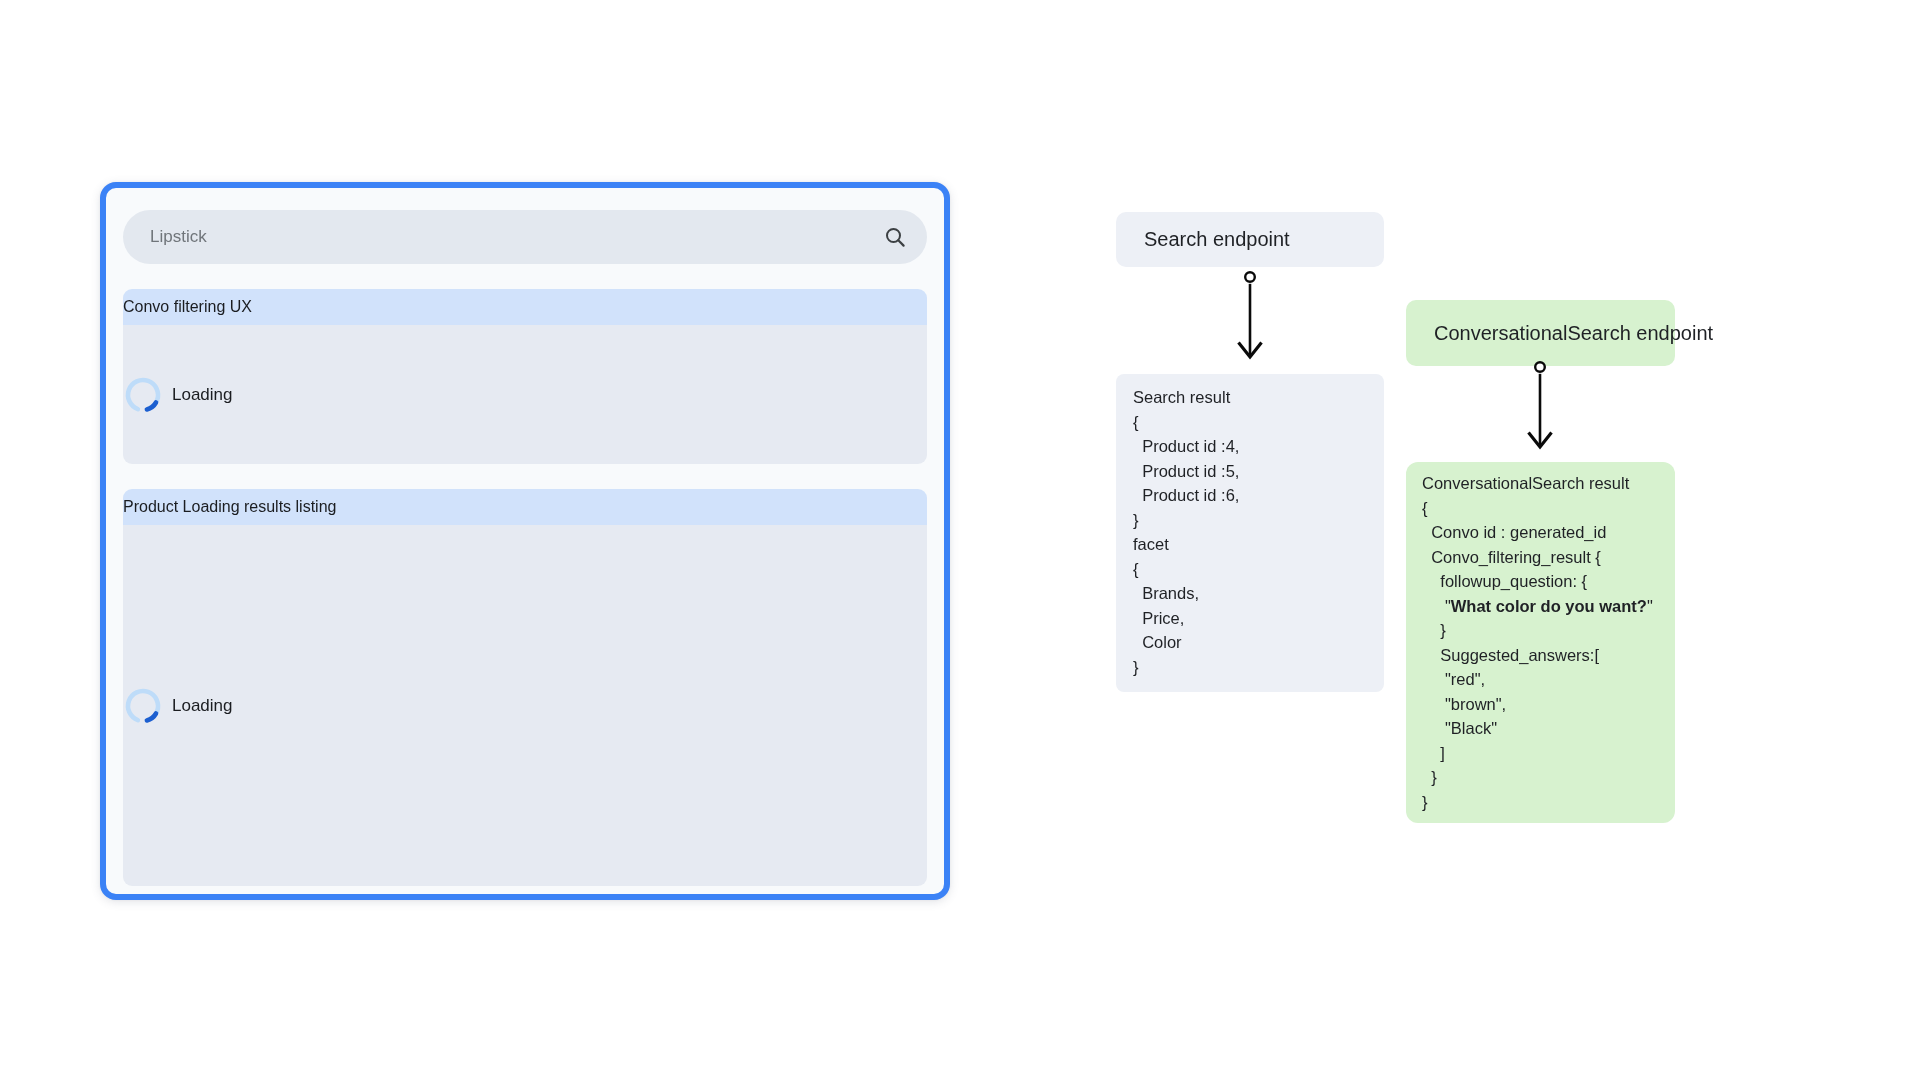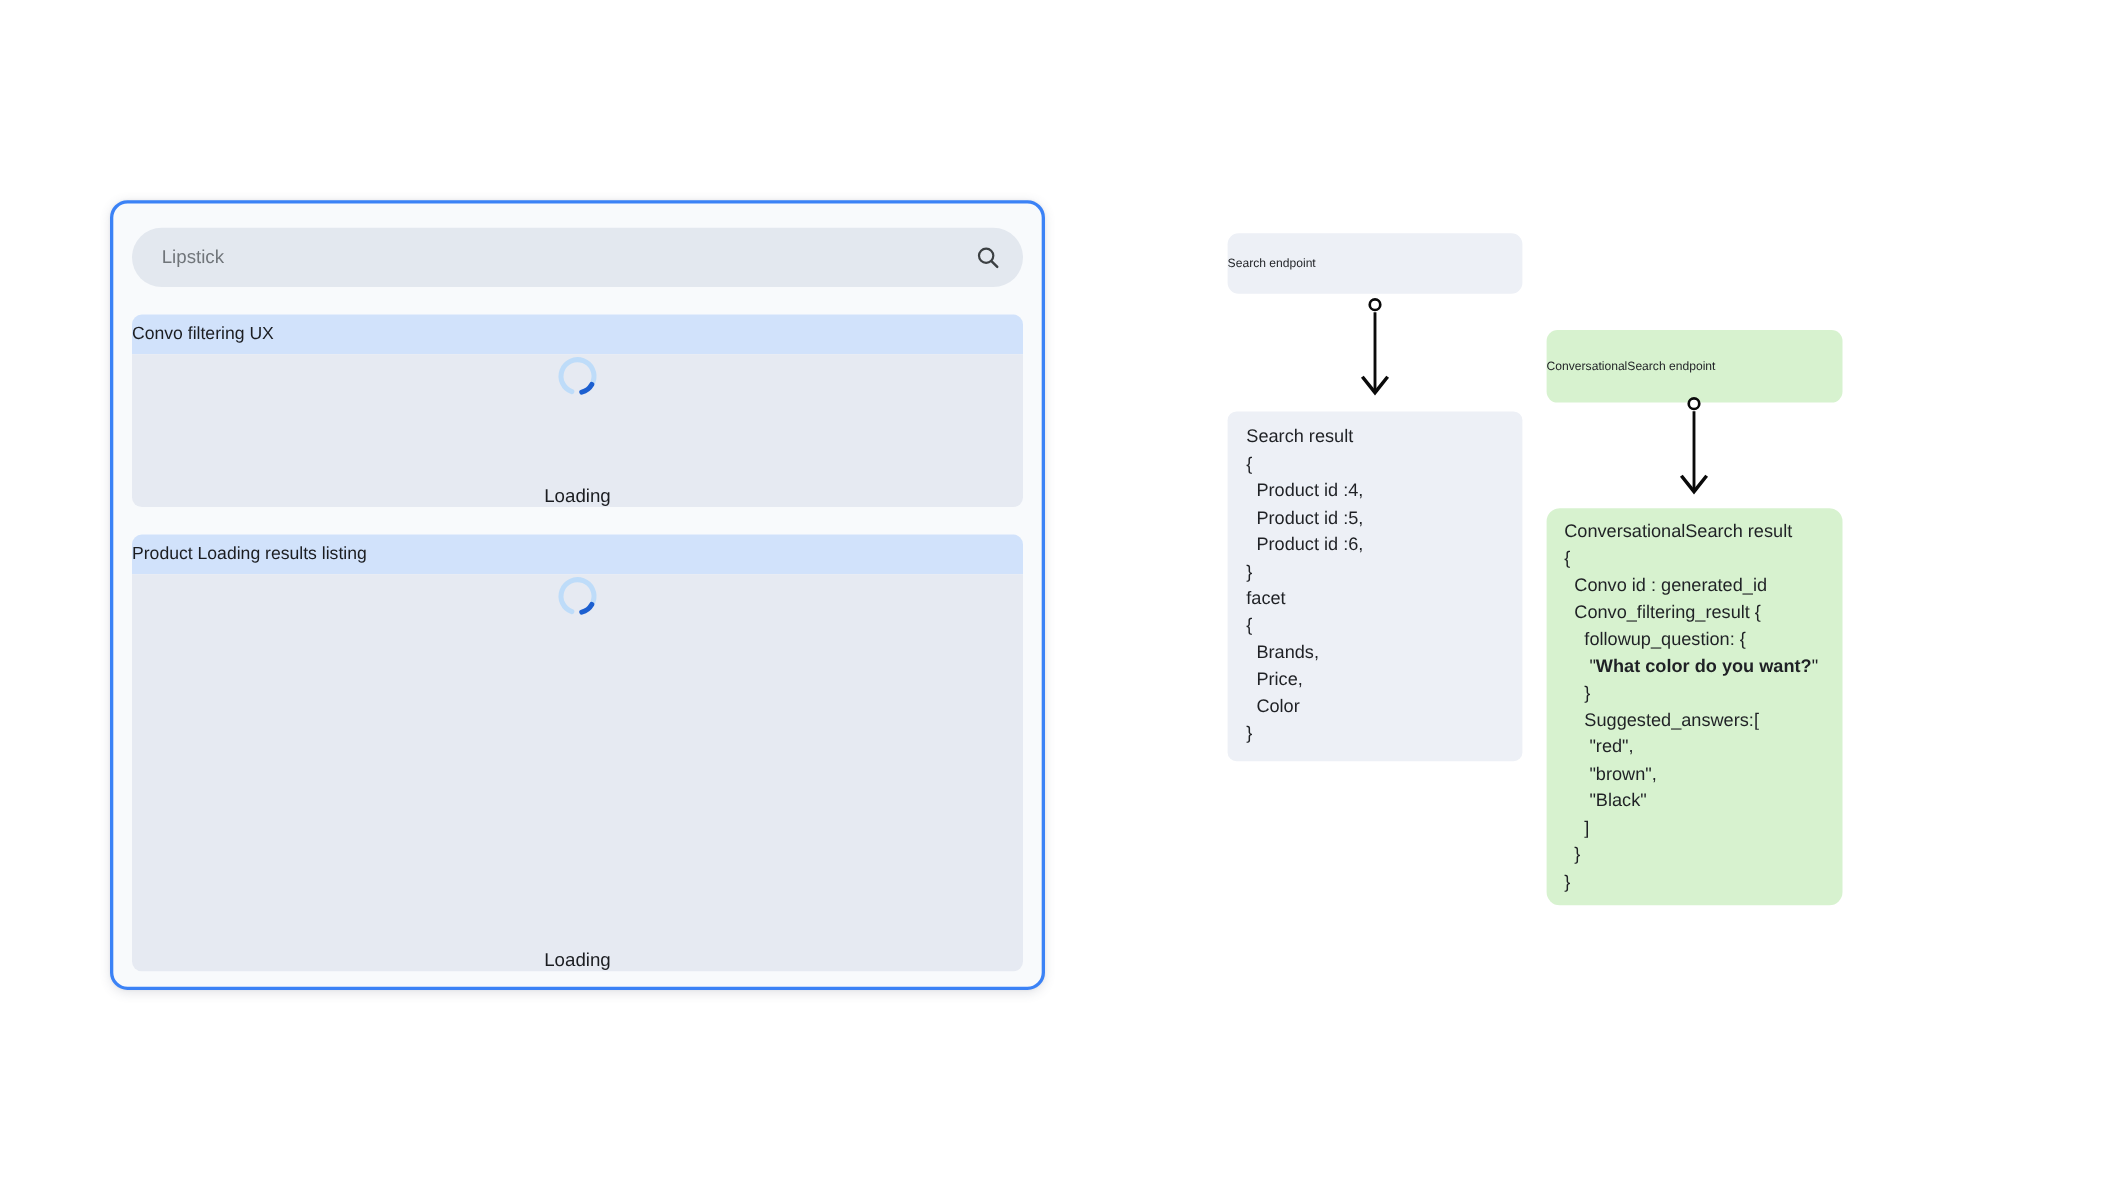--- a/index.html
+++ b/index.html
@@ -5,21 +5,21 @@
   html,body { margin:0; padding:0; background:#ffffff; }
   * { box-sizing:border-box; }
   .canvas {
     position:relative; width:1920px; height:1080px; background:#ffffff;
     font-family:"Liberation Sans", sans-serif; color:#1f2125; overflow:hidden;
   }
 
   
   .panel {
     position:absolute; left:100px; top:182px; width:850px; height:718px;
-    background:#f8fafc; border:3px solid #3b82f6; border-radius:16px;
+    background:#f8fafc; border:6px solid #3b82f6; border-radius:16px;
     box-shadow:0 2px 10px rgba(80,90,110,0.16), 0 0 2px rgba(80,90,110,0.10);
     padding:22px 17px 20px 17px;
   }
   .searchbar {
     height:54px; border-radius:27px; background:#e3e8ef;
     display:flex; align-items:center; padding:0 20px 0 25px;
   }
   .searchbar input {
     flex:1; border:0; outline:none; background:transparent;
     font-family:"Liberation Sans", sans-serif; font-size:17px; color:#5f6368;
@@ -28,29 +28,29 @@
   .search-icon { flex:0 0 auto; }
 
   .section { margin-top:25px; }
   .section-header {
     height:36px; background:#d1e2fb; border-radius:9px 9px 0 0;
     display:flex; align-items:center; 
     font-size:16px; color:#1b1d21;
   }
   .section-body {
     background:#e6eaf2; border-radius:0 0 9px 9px;
-    display:flex; flex-direction:column; align-items:center; justify-content:space-between; gap:9px;
+    display:flex; align-items:center; justify-content:flex-start; gap:9px;
   }
   .body-1 { height:139px; }
   .body-2 { height:361px; }
   .loading-text { font-size:17px; color:#1b1d21; }
 
   
   .dbox { position:absolute; border-radius:10px; }
-  .endpoint-box { display:flex; align-items:center; padding-left:0; font-size:11px; white-space:nowrap; }
+  .endpoint-box { display:flex; align-items:center; padding-left:28px; font-size:20px; white-space:nowrap; }
   .gray  { background:#edf0f6; }
   .green { background:#d7f2cf; }
 
   .box-search-endpoint { left:1116px; top:212px; width:268px; height:55px; }
   .box-search-result   { left:1116px; top:374px; width:268px; height:318px; border-radius:8px; padding:11px 12px 11px 17px; }
   .box-convo-endpoint  { left:1406px; top:300px; width:269px; height:66px; }
   .box-convo-result    { left:1406px; top:462px; width:269px; height:361px; border-radius:12px; padding:9px 10px 21px 16px; }
 
   .result-title { font-size:16.5px; line-height:24.5px; }
   .result-pre {

